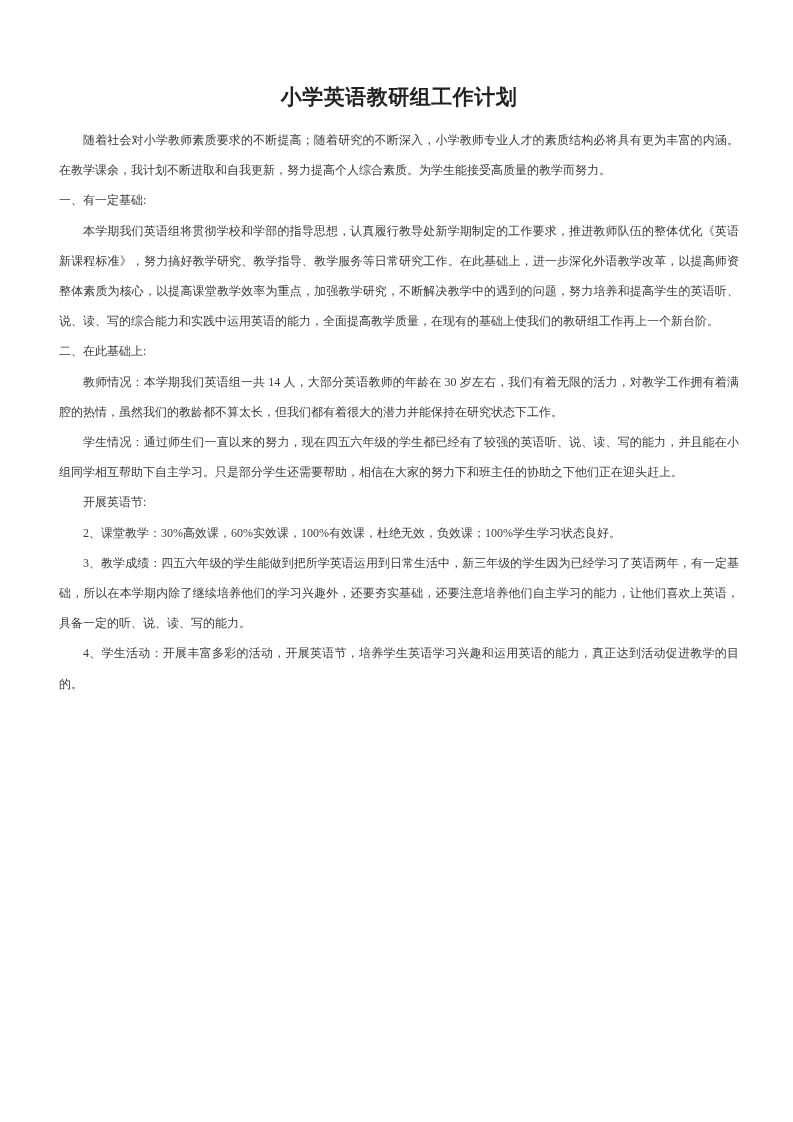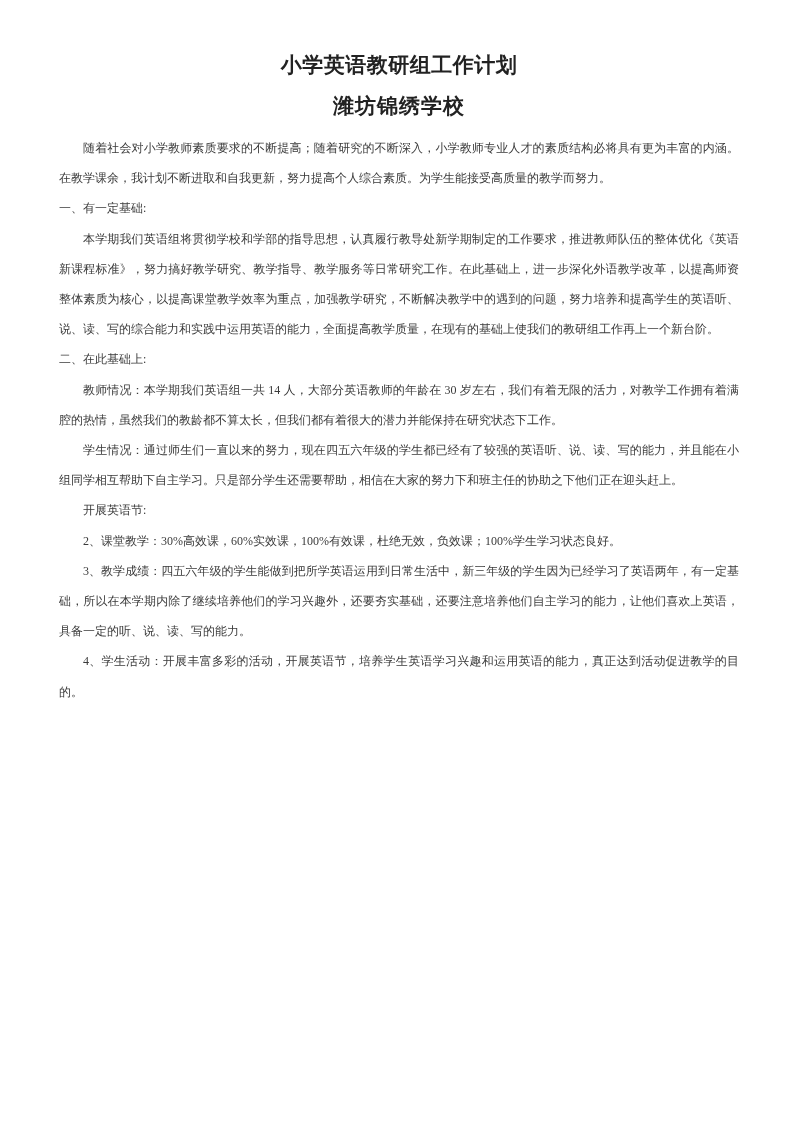--- a/index.html
+++ b/index.html
@@ -8,21 +8,21 @@
     width: 793px;
     height: 1122px;
     font-family: "Liberation Serif", "DejaVu Serif", serif;
     overflow: hidden;
   }
   .page {
     position: relative;
     width: 793px;
     height: 814px;
     background: #ffffff;
-    padding: 52px 54px 0 59px;
+    padding: 84px 54px 0 59px;
   }
   .doc-title {
     font-size: 21px;
     font-weight: 700;
     line-height: 26px;
     text-align: center;
     color: #222222;
     letter-spacing: 0.5px;
     margin-bottom: 15px;
   }
@@ -48,21 +48,20 @@
   }
   .doc-body p.section-heading {
     text-indent: 0;
   }
 </style>
 </head>
 <body>
 
 <div class="page">
   <div class="doc-title">小学英语教研组工作计划</div>
-  <div class="doc-subtitle">潍坊锦绣学校</div>
 
   <div class="doc-body">
     <p>随着社会对小学教师素质要求的不断提高；随着研究的不断深入，小学教师专业人才的素质结构必将具有更为丰富的内涵。在教学课余，我计划不断进取和自我更新，努力提高个人综合素质。为学生能接受高质量的教学而努力。</p>
     <p class="section-heading">一、有一定基础:</p>
     <p>本学期我们英语组将贯彻学校和学部的指导思想，认真履行教导处新学期制定的工作要求，推进教师队伍的整体优化《英语新课程标准》，努力搞好教学研究、教学指导、教学服务等日常研究工作。在此基础上，进一步深化外语教学改革，以提高师资整体素质为核心，以提高课堂教学效率为重点，加强教学研究，不断解决教学中的遇到的问题，努力培养和提高学生的英语听、说、读、写的综合能力和实践中运用英语的能力，全面提高教学质量，在现有的基础上使我们的教研组工作再上一个新台阶。</p>
     <p class="section-heading">二、在此基础上:</p>
     <p>教师情况：本学期我们英语组一共 14 人，大部分英语教师的年龄在 30 岁左右，我们有着无限的活力，对教学工作拥有着满腔的热情，虽然我们的教龄都不算太长，但我们都有着很大的潜力并能保持在研究状态下工作。</p>
     <p>学生情况：通过师生们一直以来的努力，现在四五六年级的学生都已经有了较强的英语听、说、读、写的能力，并且能在小组同学相互帮助下自主学习。只是部分学生还需要帮助，相信在大家的努力下和班主任的协助之下他们正在迎头赶上。</p>
     <p>开展英语节:</p>
     <p>2、课堂教学：30%高效课，60%实效课，100%有效课，杜绝无效，负效课；100%学生学习状态良好。</p>

